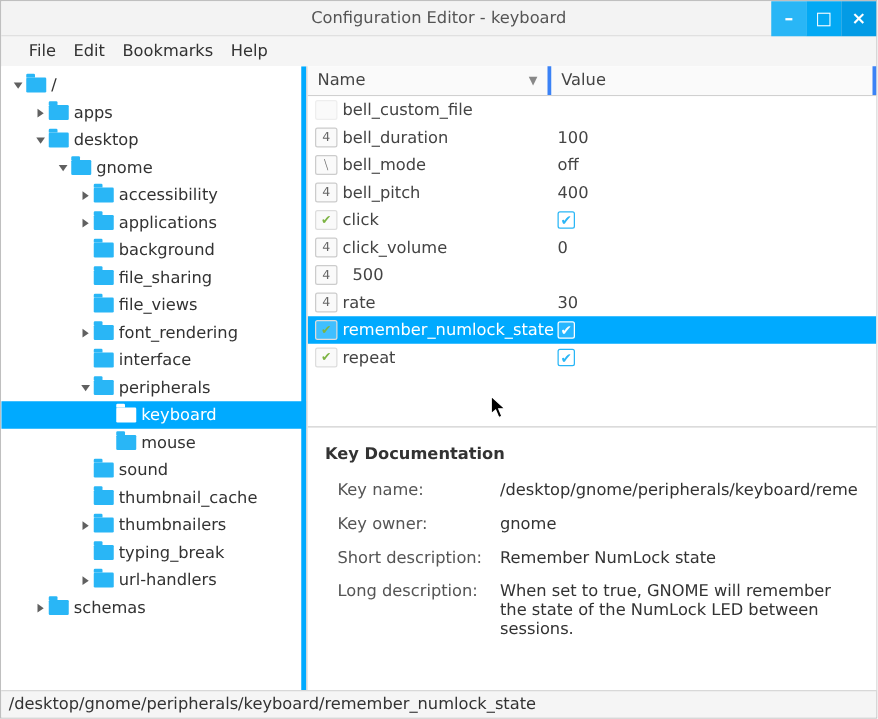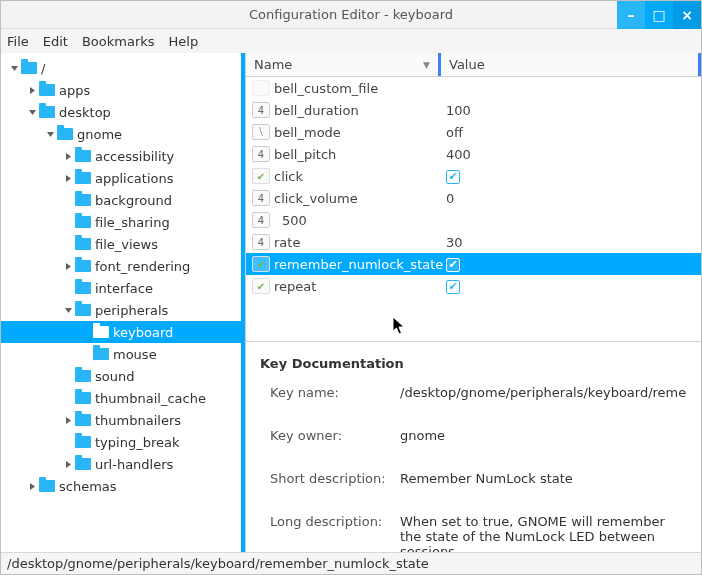--- a/index.html
+++ b/index.html
@@ -5,21 +5,21 @@
 * { box-sizing: border-box; margin: 0; padding: 0; font-family: "DejaVu Sans", "Liberation Sans", Arial, sans-serif; font-size: 13px; }
 html, body { width: 702px; height: 575px; overflow: hidden; background: #fff; }
 .window { width: 702px; height: 575px; border: 1px solid #bfbfbf; display: flex; flex-direction: column; background: #f5f5f5; }
 .titlebar { height: 28px; background: #f3f3f3; display: flex; align-items: center; position: relative; border-bottom: 1px solid #e0e0e0; }
 .titlebar .title { flex: 1; text-align: center; font-weight: normal; color: #555; }
 .titlebar .controls { position: absolute; right: 0; top: 0; height: 28px; display: flex; }
 .titlebar .controls > div { width: 28px; height: 28px; display: flex; align-items: center; justify-content: center; color: #fff; font-weight: bold; font-size: 14px; }
 .min-btn { background: #29b6f6; }
 .max-btn { background: #03a9f4; }
 .close-btn { background: #039be5; }
-.menubar { height: 24px; display: flex; align-items: center; padding: 0 6px; gap: 14px; background: #f5f5f5; }
+.menubar { height: 24px; display: flex; align-items: center; padding: 0 22px; gap: 14px; background: #f5f5f5; }
 .menubar span { color: #333; }
 .content { flex: 1; display: flex; min-height: 0; background: #fff; }
 .tree-pane { width: 245px; border-right: 1px solid #d0d0d0; overflow: hidden; position: relative; background: #fff; }
 .tree-pane::after { content: ""; position: absolute; right: 0; top: 0; bottom: 0; width: 4px; background: #00aaff; }
 .tree { padding: 4px 0; }
 .tree-row { display: flex; align-items: center; height: 22px; padding-right: 4px; white-space: nowrap; color: #333; }
 .tree-row.selected { background: #00aaff; color: #fff; }
 .expander { width: 14px; height: 14px; display: inline-flex; align-items: center; justify-content: center; flex-shrink: 0; }
 .spacer { display: inline-block; flex-shrink: 0; }
 .folder-icon { width: 16px; height: 12px; background: #29b6f6; border-radius: 1px; position: relative; flex-shrink: 0; margin-right: 4px; }
@@ -37,21 +37,21 @@
 .list-row.selected { background: #00aaff; color: #fff; }
 .list-row .type-icon { width: 18px; height: 16px; margin-left: 6px; margin-right: 4px; display: inline-flex; align-items: center; justify-content: center; font-size: 10px; border: 1px solid #ccc; border-radius: 2px; background: #fafafa; color: #666; flex-shrink: 0; }
 .list-row.selected .type-icon { border-color: #fff; background: rgba(255,255,255,0.25); color: #fff; }
 .list-row .type-icon.check { color: #7cb342; border-color: #ddd; }
 .list-row .key-name { width: 164px; padding-right: 6px; }
 .list-row .key-value { flex: 1; padding-left: 8px; }
 .chk { width: 14px; height: 14px; border: 1px solid #29b6f6; background: #fff; display: inline-flex; align-items: center; justify-content: center; color: #29b6f6; font-size: 11px; font-weight: bold; border-radius: 2px; }
 .list-row.selected .chk { border-color: #fff; color: #fff; background: rgba(255,255,255,0.15); }
 .doc-pane { flex: 1; border-top: 1px solid #d0d0d0; padding: 14px 14px 8px 14px; overflow: hidden; background: #fff; }
 .doc-title { font-weight: bold; color: #333; margin-bottom: 14px; }
-.doc-grid { display: grid; grid-template-columns: 130px 1fr; row-gap: 28px; color: #444; margin-left: 10px; }
+.doc-grid { display: grid; grid-template-columns: 130px 1fr; row-gap: 12px; color: #444; margin-left: 10px; }
 .doc-grid .lbl { color: #555; }
 .doc-grid .val { color: #333; overflow: hidden; }
 .statusbar { height: 22px; border-top: 1px solid #d8d8d8; display: flex; align-items: center; padding: 0 6px; color: #333; background: #f5f5f5; }
 svg.tri { width: 9px; height: 9px; }
 </style>
 </head>
 <body>
 
 <div class="window">
 

